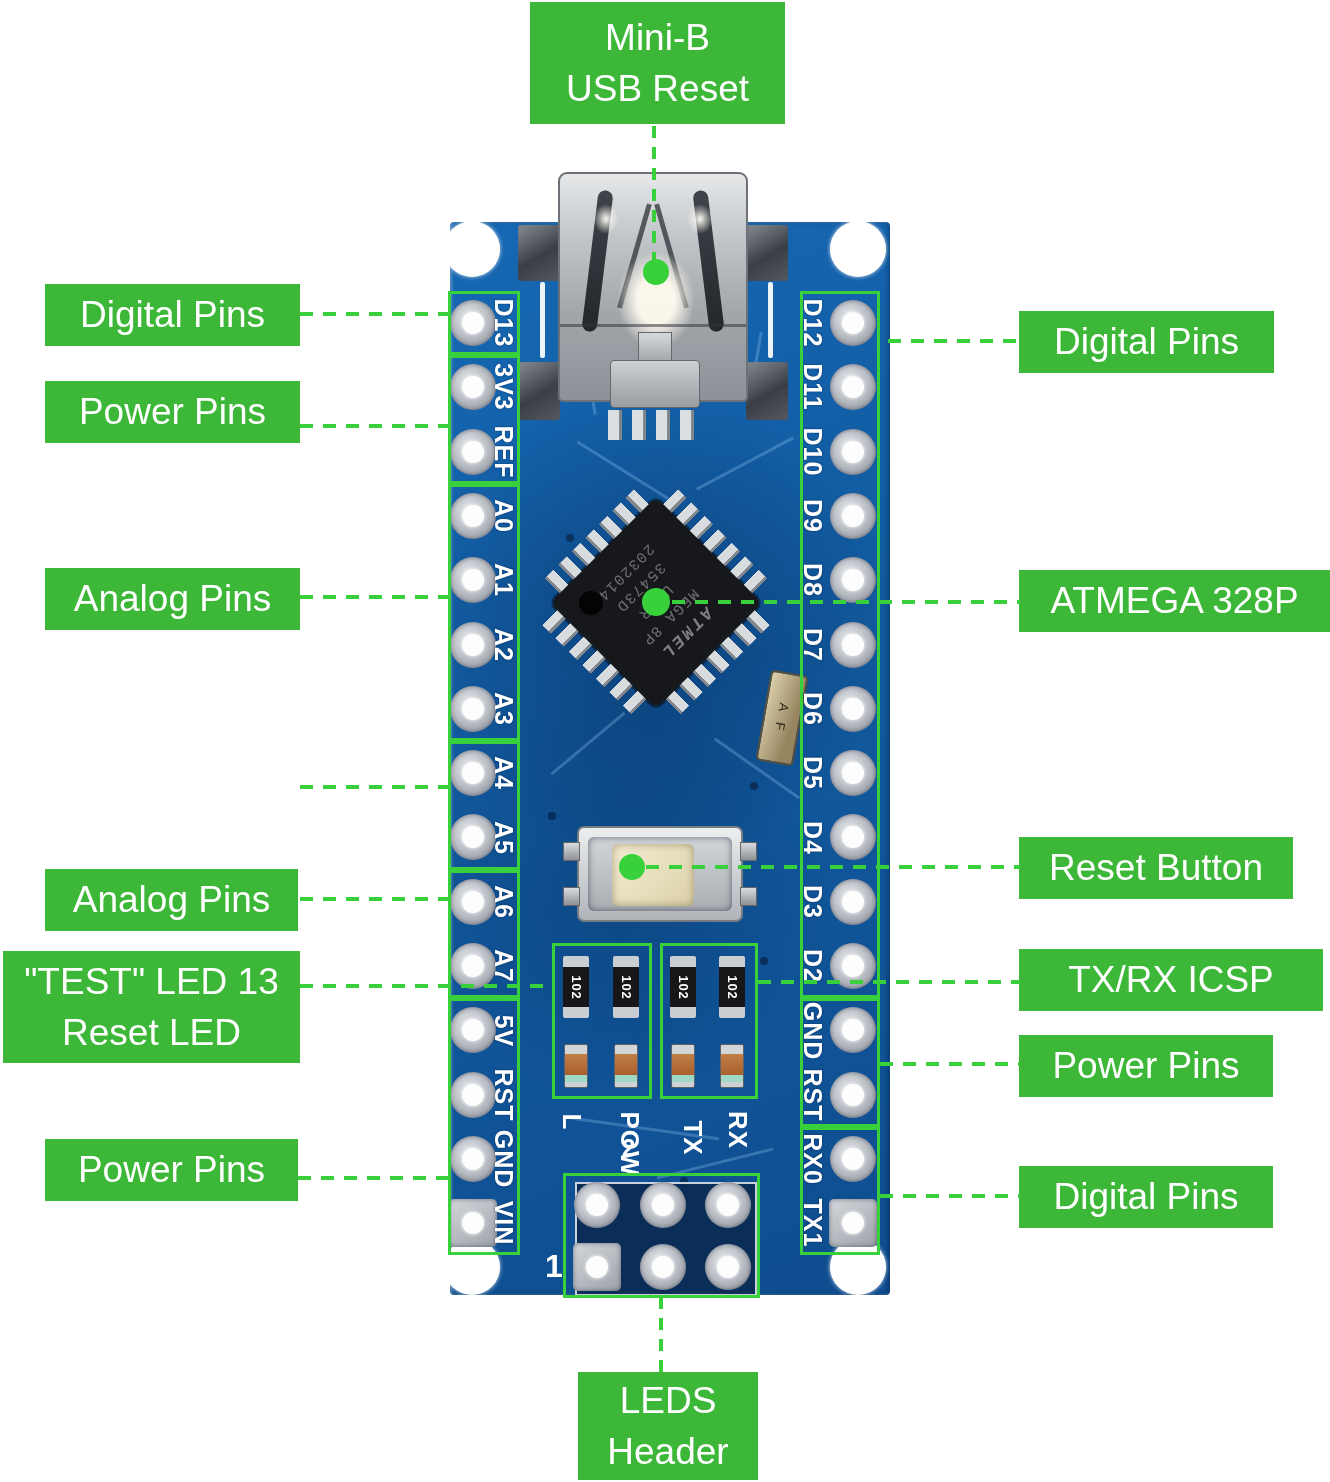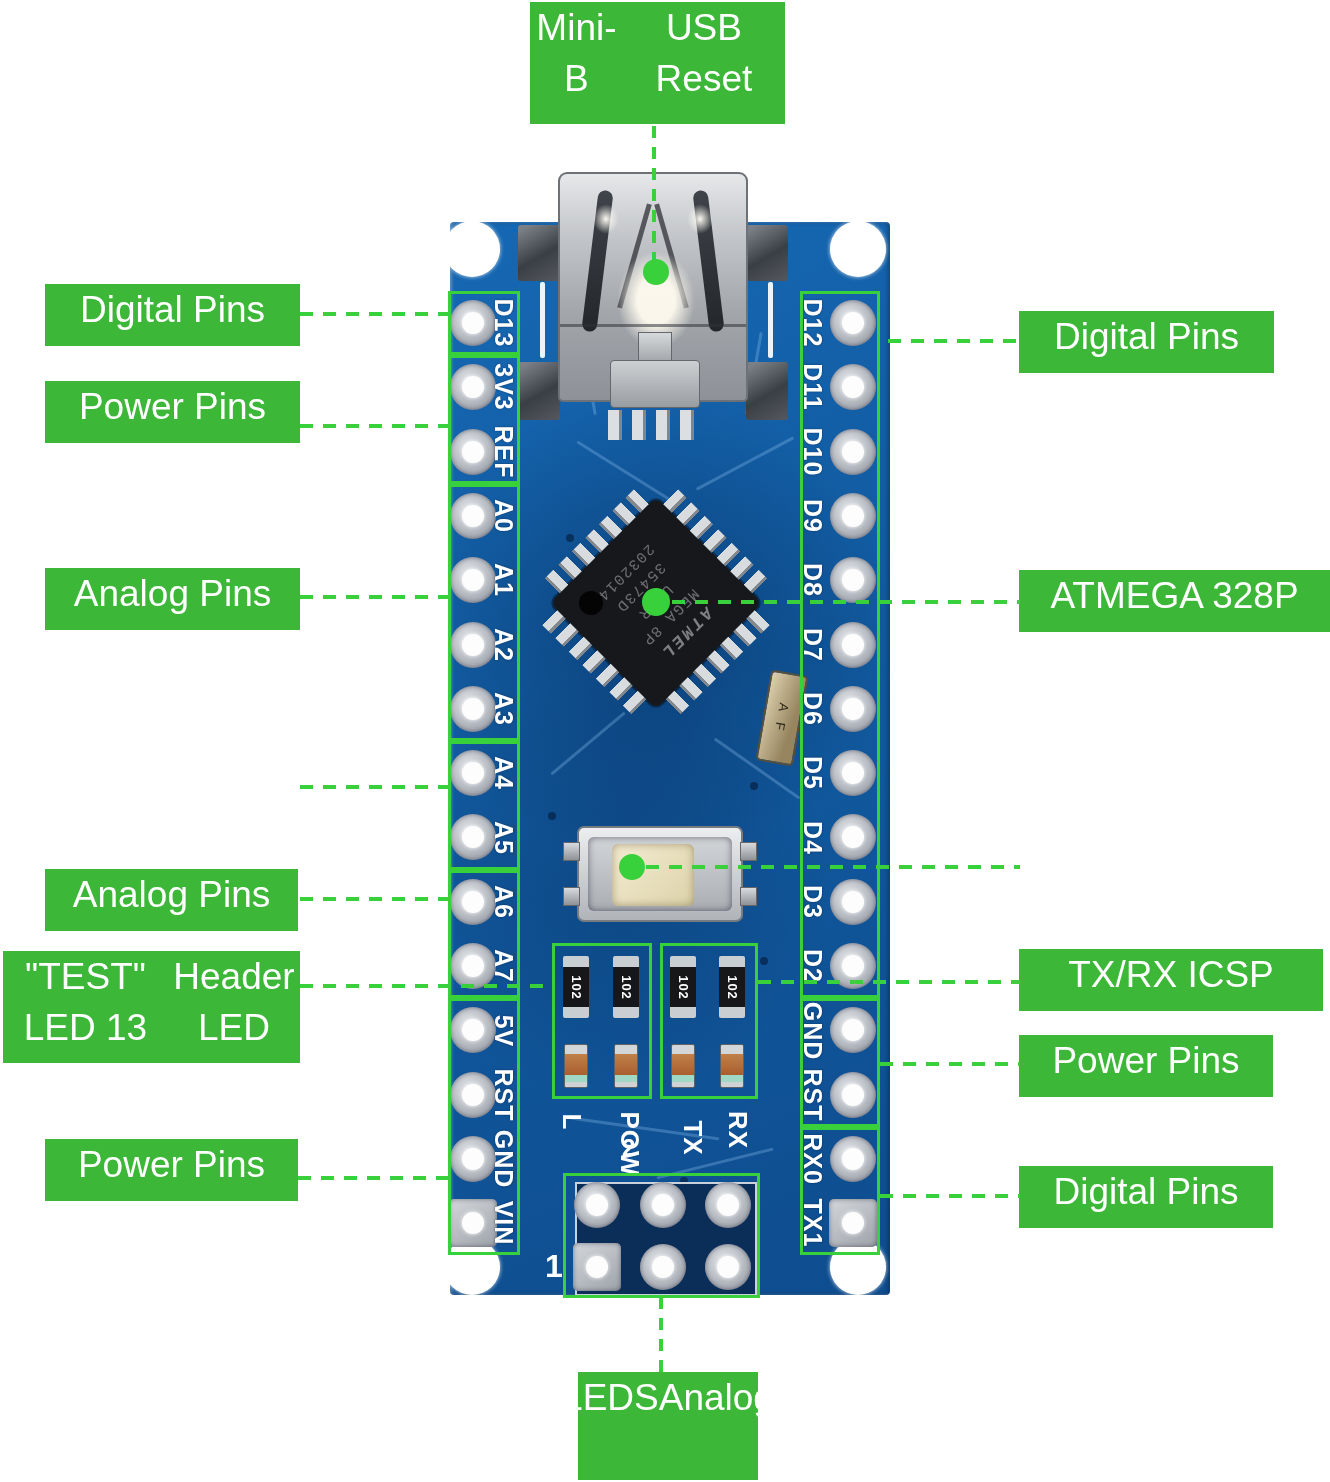--- a/index.html
+++ b/index.html
@@ -1,21 +1,21 @@
 <!DOCTYPE html>
 <html><head>
 <meta charset="utf-8">
 <style>
   html,body{margin:0;padding:0;background:#fff;}
   *{box-sizing:border-box;}
   #stage{position:relative;width:1330px;height:1482px;background:#ffffff;overflow:hidden;
          font-family:"Liberation Sans",sans-serif;}
   
-  .co{position:absolute;background:#3cb737;color:#fff;display:flex;flex-direction:row;
-      align-items:flex-start;justify-content:center;text-align:center;font-size:37px;line-height:1.38;}
+  .co{position:absolute;background:#3cb737;color:#fff;display:flex;flex-direction:column;
+      align-items:center;justify-content:center;text-align:center;font-size:37px;line-height:1.38;}
   
   .dh{position:absolute;height:4px;background:repeating-linear-gradient(to right,#38d13c 0 13px,transparent 13px 23px);}
   .dv{position:absolute;width:4px;background:repeating-linear-gradient(to bottom,#38d13c 0 12px,transparent 12px 21px);}
   .gd{position:absolute;border-radius:50%;background:#38d13c;}
   
   #board{position:absolute;left:450px;top:222px;width:440px;height:1073px;border-radius:4px;
          background:radial-gradient(circle at 46% 38%,rgba(2,18,52,.35),transparent 34%),
                     radial-gradient(circle at 38% 62%,rgba(2,18,52,.22),transparent 30%),
                     linear-gradient(158deg,#1668b4 0%,#115a9f 45%,#0e4d8f 100%);
          box-shadow:inset 2px 0 3px rgba(255,255,255,.28), inset -2px 0 4px rgba(0,0,20,.3);}
@@ -361,45 +361,48 @@
     <span>Power Pins</span>
   </div>
   <div class="co" style="left:45px;top:568px;width:255px;height:62px;">
     <span>Analog Pins</span>
   </div>
   <div class="co" style="left:45px;top:869px;width:253px;height:62px;">
     <span>Analog Pins</span>
   </div>
   <div class="co" style="left:3px;top:951px;width:297px;height:112px;">
     <span>"TEST" LED 13</span>
-    <span>Header LED</span>
+    <span>Reset LED</span>
   </div>
   <div class="co" style="left:45px;top:1139px;width:253px;height:62px;">
     <span>Power Pins</span>
   </div>
 
   <div class="co" style="left:1019px;top:311px;width:255px;height:62px;">
     <span>Digital Pins</span>
   </div>
   <div class="co" style="left:1019px;top:570px;width:311px;height:62px;">
     <span>ATMEGA 328P</span>
   </div>
+  <div class="co" style="left:1019px;top:837px;width:274px;height:62px;">
+    <span>Reset Button</span>
+  </div>
   <div class="co" style="left:1019px;top:949px;width:304px;height:62px;">
     <span>TX/RX ICSP</span>
   </div>
   <div class="co" style="left:1019px;top:1035px;width:254px;height:62px;">
     <span>Power Pins</span>
   </div>
   <div class="co" style="left:1019px;top:1166px;width:254px;height:62px;">
     <span>Digital Pins</span>
   </div>
 
   <div class="co" style="left:578px;top:1372px;width:180px;height:108px;">
     <span>LEDS</span>
-    <span>Analog</span>
+    <span>Header</span>
   </div>
 
   <div class="dv" style="left:652px;top:126px;height:136px;"></div>
   <div class="gd" style="left:643px;top:259px;width:26px;height:26px;"></div>
 
   <div class="dh" style="left:300px;top:312px;width:152px;"></div>
   <div class="dh" style="left:300px;top:424px;width:152px;"></div>
   <div class="dh" style="left:300px;top:595px;width:152px;"></div>
   <div class="dh" style="left:300px;top:785px;width:152px;"></div>
   <div class="dh" style="left:300px;top:897px;width:152px;"></div>

